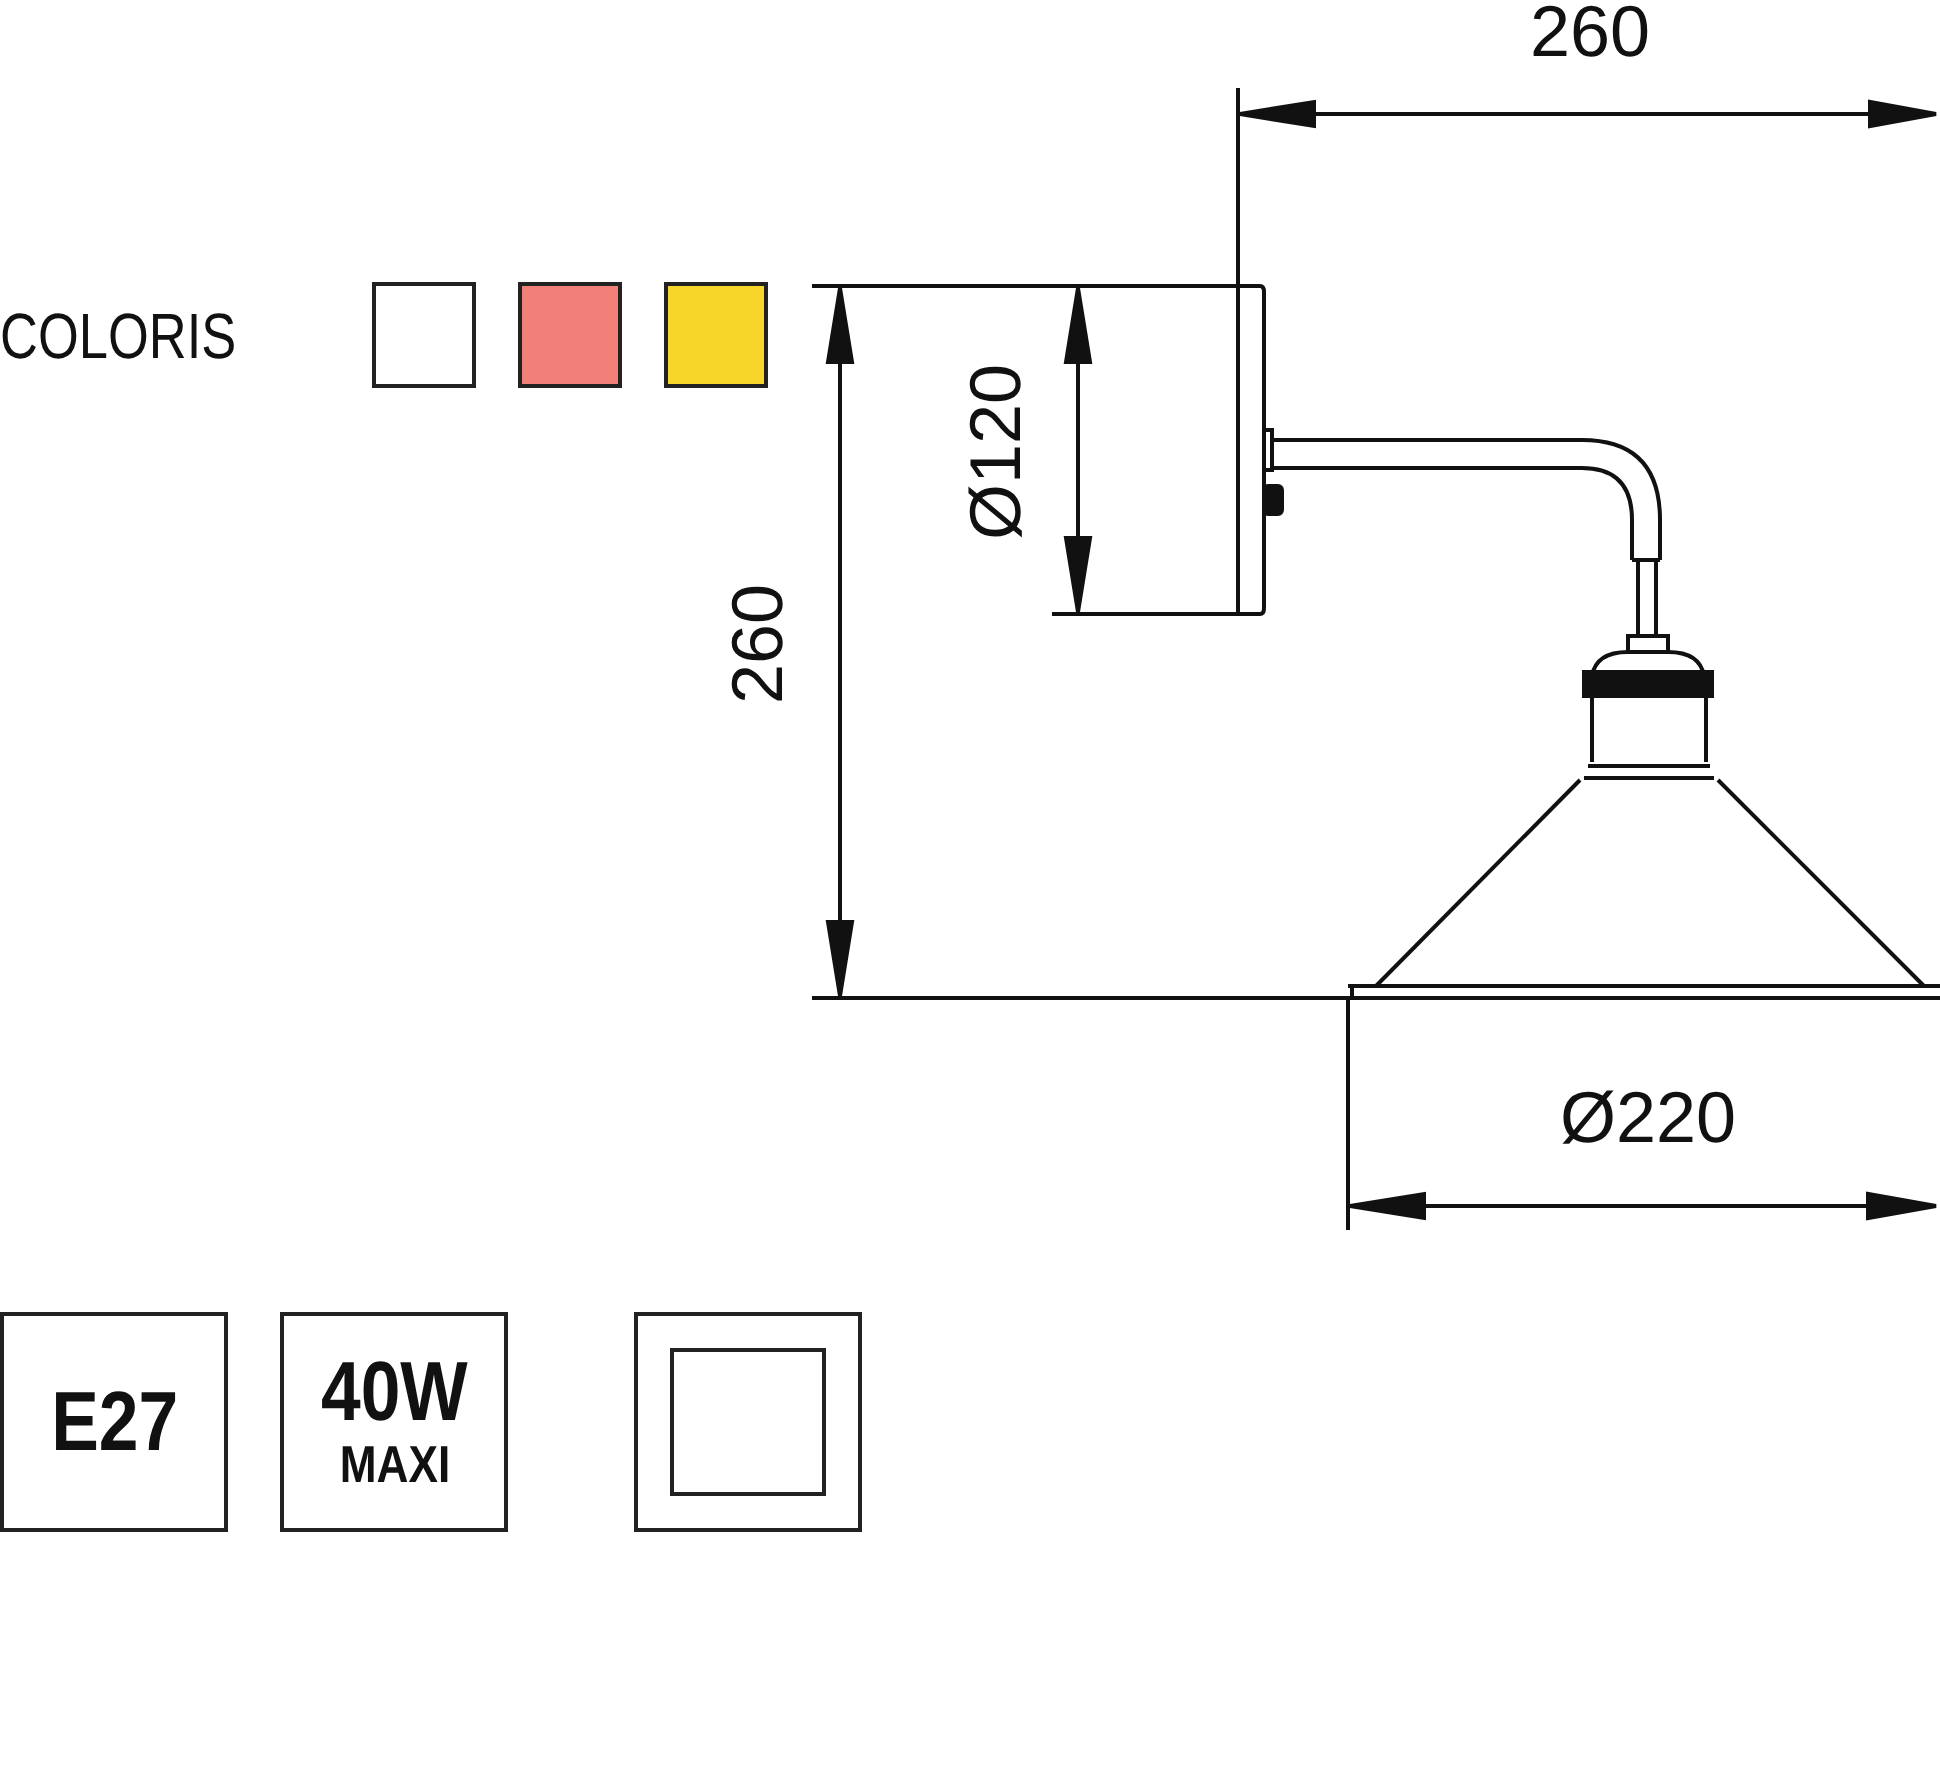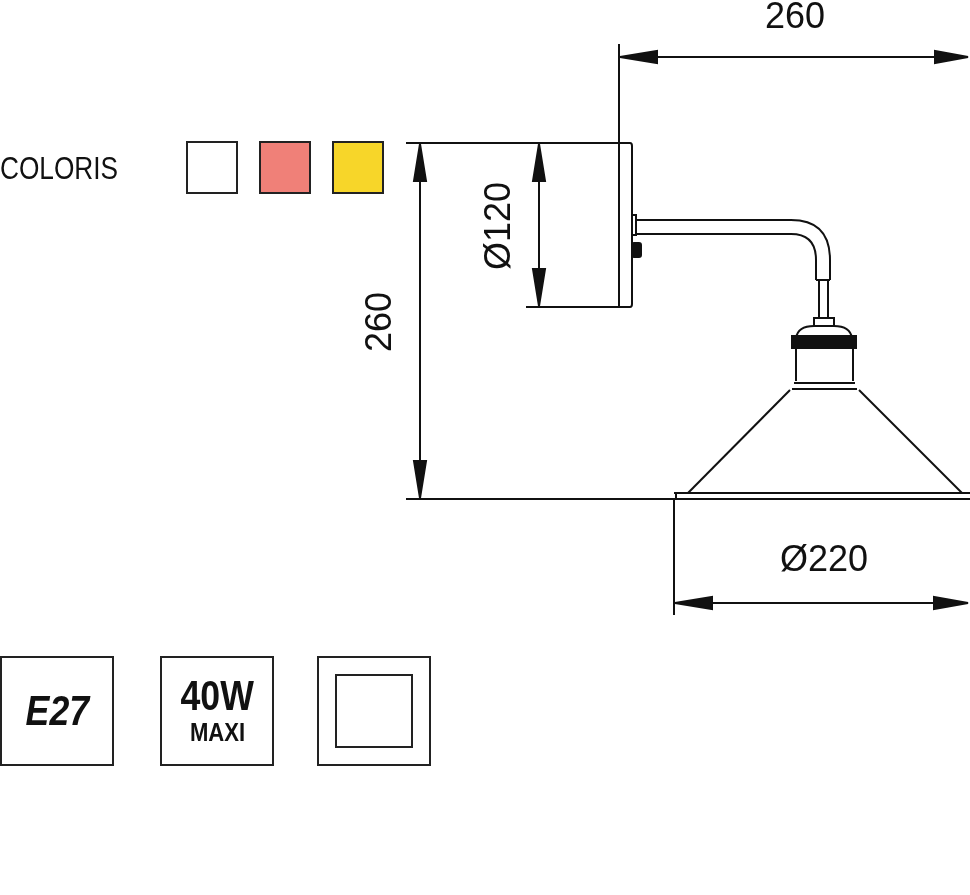--- a/index.html
+++ b/index.html
@@ -88,22 +88,22 @@
       <polygon points="968,603 934,597 934,609" fill="#111"></polygon>
     </g>
   </g>
 
   <text class="dimtxt" x="795" y="28" text-anchor="middle">260</text>
   <text class="dimtxt" x="0" y="0" text-anchor="middle" transform="translate(391,322) rotate(-90)">260</text>
   <text class="dimtxt" x="0" y="0" text-anchor="middle" transform="translate(510,226) rotate(-90)">Ø120</text>
   <text class="dimtxt" x="824" y="571" text-anchor="middle">Ø220</text>
 </svg>
 
-<div class="spec" style="left:0px;font-style:italic;">
+<div class="spec" style="left:0px;">
   <span class="big">E27</span>
 </div>
-<div class="spec" style="left:160px;text-align:center;">
+<div class="spec" style="left:140px;text-align:center;">
   <span class="big">40W</span>
   <span class="small">MAXI</span>
 </div>
 <div class="spec" style="left:317px;">
   <div class="class2-inner"></div>
 </div>
 
 </body></html>

